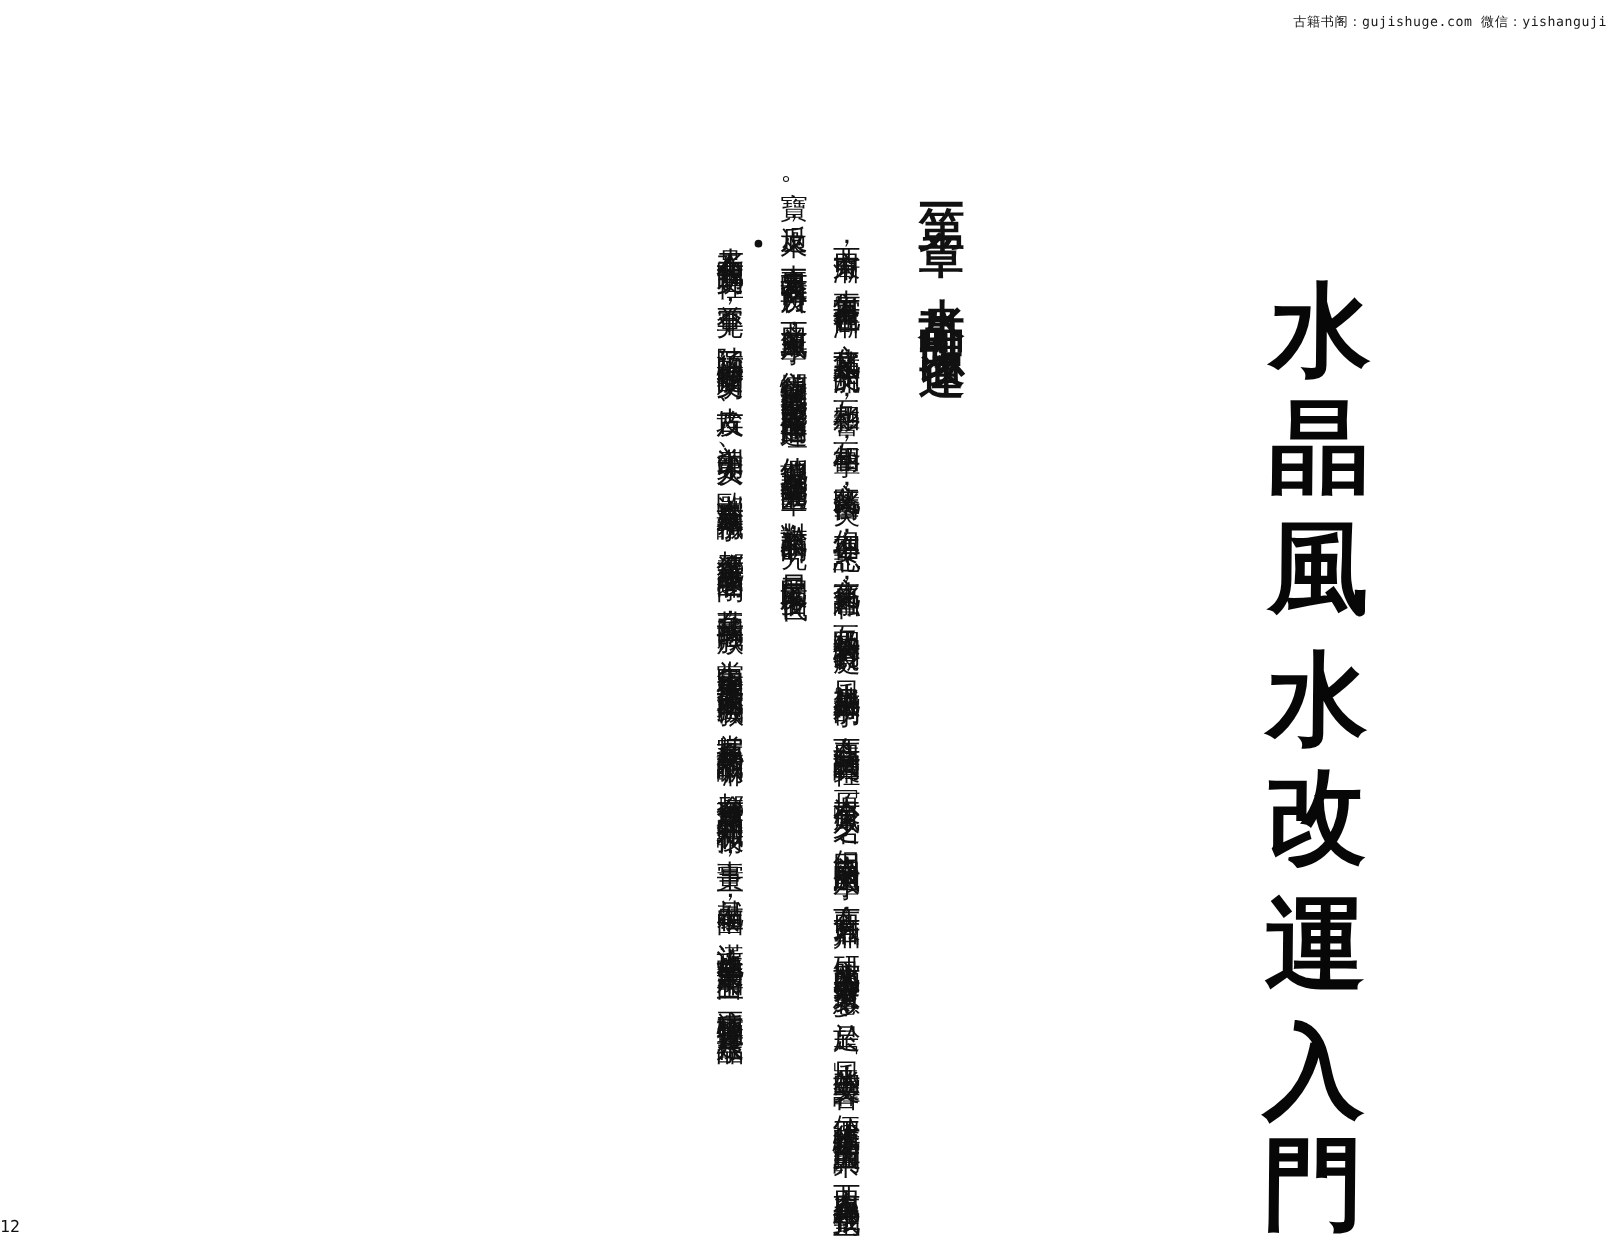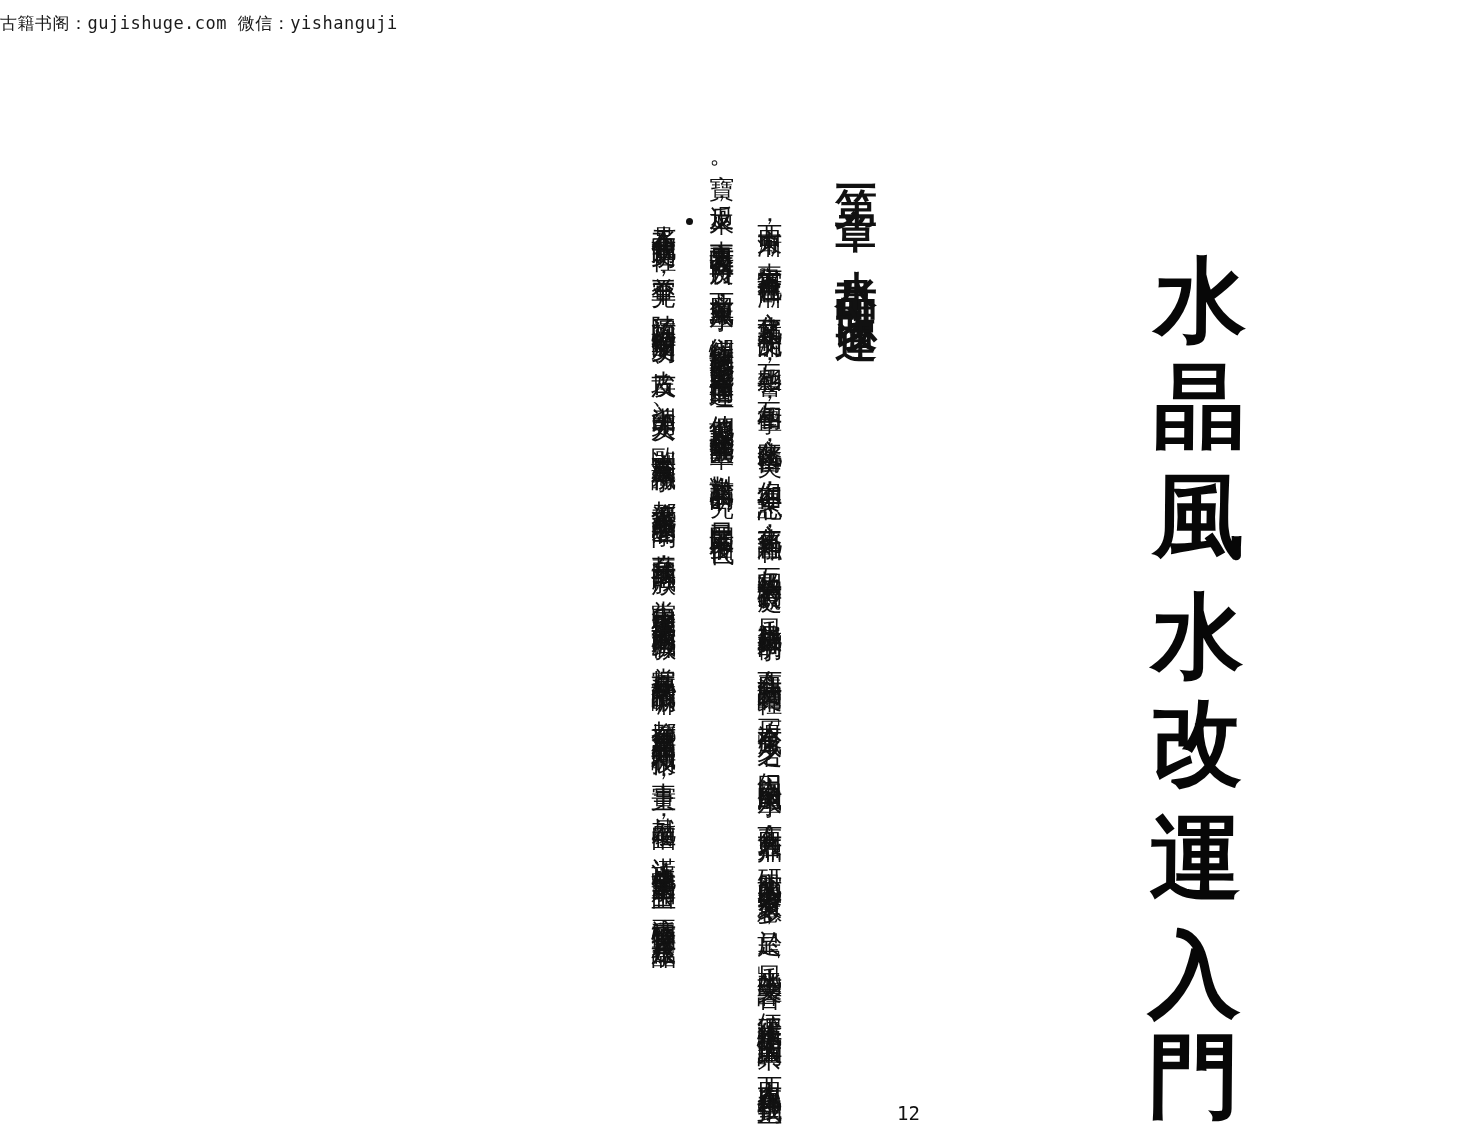--- a/index.html
+++ b/index.html
@@ -15,23 +15,23 @@
     color: #111111;
     overflow: hidden;
   }
 
   
   .watermark {
     position: absolute;
     top: 12px;
     left: 0;
     width: 100%;
-    text-align: left;
+    text-align: right;
     font-family: "DejaVu Sans Mono", "Liberation Mono", monospace;
-    font-size: 17px;
+    font-size: 12px;
     letter-spacing: 0.5px;
     color: #1a1a1a;
     white-space: pre;
   }
 
   
   .page {
     position: absolute;
     top: 60px;
     left: 0;
@@ -104,23 +104,23 @@
     border-radius: 50%;
     background: #111;
   }
 
   
   .folio {
     position: absolute;
     bottom: 10px;
     left: 0;
     width: 920px;
-    text-align: right;
+    text-align: left;
     font-family: "DejaVu Sans Mono", "Liberation Mono", monospace;
-    font-size: 19px;
+    font-size: 15px;
     color: #111;
   }
 </style>
 </head>
 <body>
 
 <div class="watermark">古籍书阁：gujishuge.com 微信：yishanguji</div>
 
 <div class="page">
 

